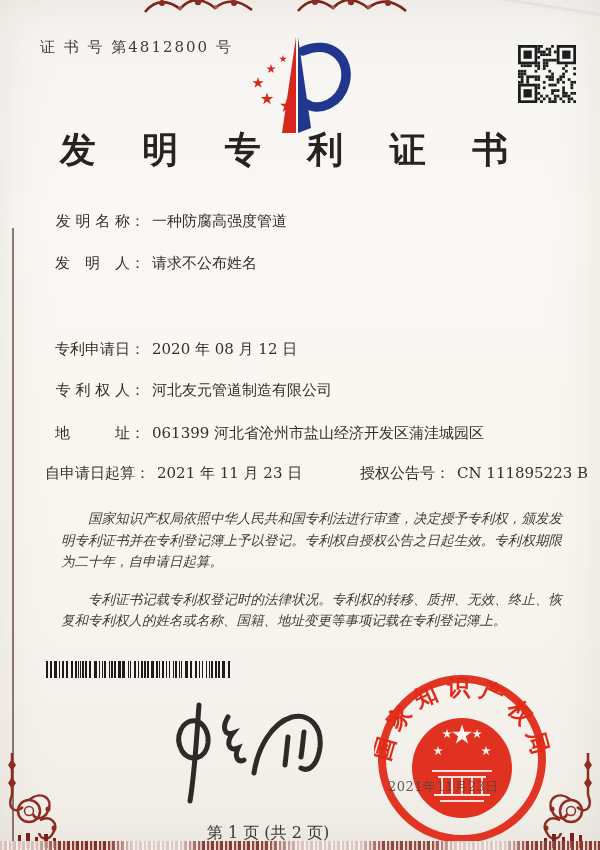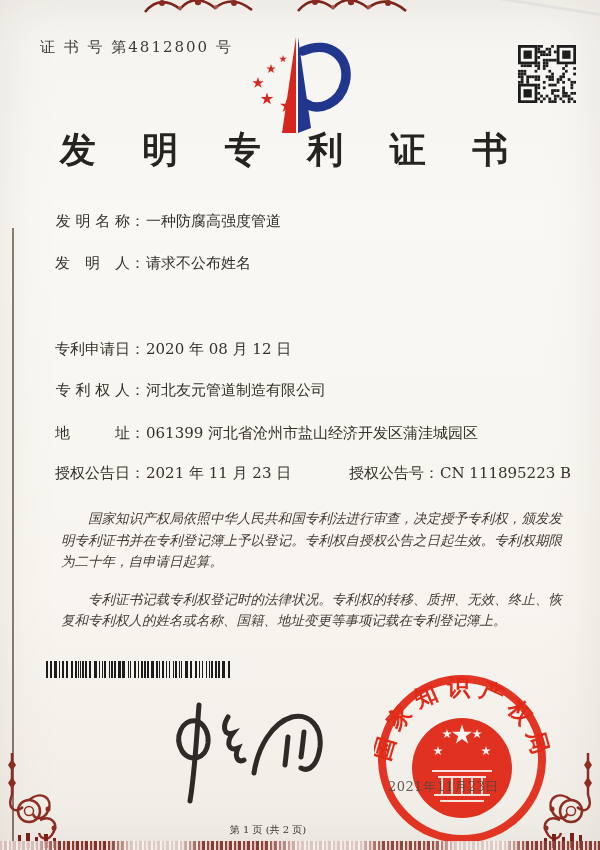--- a/index.html
+++ b/index.html
@@ -9,32 +9,32 @@
     box-shadow:inset 0 0 50px rgba(175,165,150,.22);
     font-family:"DejaVu Serif","Liberation Serif",serif;color:#36322c;
   }
   .cert-no{position:absolute;left:40px;top:38px;font-size:15px;letter-spacing:2px;color:#3d3a35;}
   .qr{position:absolute;left:518px;top:45px;}
   .logo{position:absolute;left:245px;top:33px;}
   .title{position:absolute;left:0;top:126px;width:568px;text-align:center;
          font-size:36px;font-weight:bold;letter-spacing:17px;padding-left:17px;box-sizing:border-box;color:#262320;}
   .row{position:absolute;left:45px;font-size:15px;white-space:nowrap;color:#34302a;}
   .row .lbl{display:inline-block;min-width:100px;text-align:right;}
-  .row .val{margin-left:1px;}
+  .row .val{margin-left:7px;}
   .row .lbl2{margin-left:53px;}
   .body-text{position:absolute;left:45px;top:492px;width:533px;
     font-size:13.5px;line-height:21.5px;font-style:italic;color:#403b33;text-align:justify;}
   .body-text p{margin:16px;text-indent:2em;}
   .barcode{position:absolute;left:46px;top:661px;}
   .director{position:absolute;left:55px;top:727px;font-size:15px;letter-spacing:3px;color:#2e2b27;line-height:28px;}
   .signature{position:absolute;left:150px;top:680px;}
   .seal{position:absolute;left:374px;top:671px;}
   .seal-date{position:absolute;left:388px;top:778px;width:140px;font-size:13px;
     letter-spacing:.5px;color:#51463d;opacity:.88;white-space:nowrap;}
-  .page-ind{position:absolute;left:0;top:823px;width:536px;text-align:center;font-size:10px;color:#3a3631;}
+  .page-ind{position:absolute;left:0;top:823px;width:536px;text-align:center;font-size:16px;color:#3a3631;}
   .left-line{position:absolute;left:12px;top:228px;width:2px;height:622px;background:#5d453c;opacity:.7;}
   .streak{position:absolute;left:468px;top:4px;width:150px;height:3px;background:#d9d9d9;
     transform:rotate(9deg);opacity:.55;border-radius:2px;}
   .top-ornament{position:absolute;left:140px;top:0;}
   .corner{position:absolute;bottom:2px;}
   .corner.left{left:2px;}
   .corner.right{right:2px;transform:scaleX(-1);}
   .bottom-strip{position:absolute;left:0;bottom:0;width:600px;height:9px;
     background:
       linear-gradient(90deg,rgba(248,246,242,.75) 0 6%,rgba(248,246,242,.1) 10% 18%,rgba(248,246,242,.8) 22% 30%,rgba(248,246,242,.15) 34% 44%,rgba(248,246,242,.78) 50% 60%,rgba(248,246,242,.2) 64% 72%,rgba(248,246,242,.8) 76% 84%,rgba(248,246,242,.15) 88% 100%),
@@ -240,21 +240,21 @@
   <div class="row" style="top:340px">
     <span class="lbl">专利申请日：</span><span class="val">2020 年 08 月 12 日</span>
   </div>
   <div class="row" style="top:381px">
     <span class="lbl">专 利 权 人：</span><span class="val">河北友元管道制造有限公司</span>
   </div>
   <div class="row" style="top:424px">
     <span class="lbl">地　　　址：</span><span class="val">061399 河北省沧州市盐山经济开发区蒲洼城园区</span>
   </div>
   <div class="row" style="top:464px">
-    <span class="lbl">授权公告日：</span><span class="val">2021 年 11 月 23 日</span>
+    <span class="lbl">自申请日起算：</span><span class="val">2021 年 11 月 23 日</span>
     <span class="lbl2">授权公告号：</span><span class="val">CN 111895223 B</span>
   </div>
 
   <div class="body-text">
     <p>国家知识产权局依照中华人民共和国专利法进行审查，决定授予专利权，颁发发明专利证书并在专利登记簿上予以登记。专利权自授权公告之日起生效。专利权期限为二十年，自申请日起算。</p>
     <p>专利证书记载专利权登记时的法律状况。专利权的转移、质押、无效、终止、恢复和专利权人的姓名或名称、国籍、地址变更等事项记载在专利登记簿上。</p>
   </div>
 
   <svg class="barcode" width="185" height="17" viewBox="0 0 185 17">
     <g class="bars" fill="#1c1c1c">

